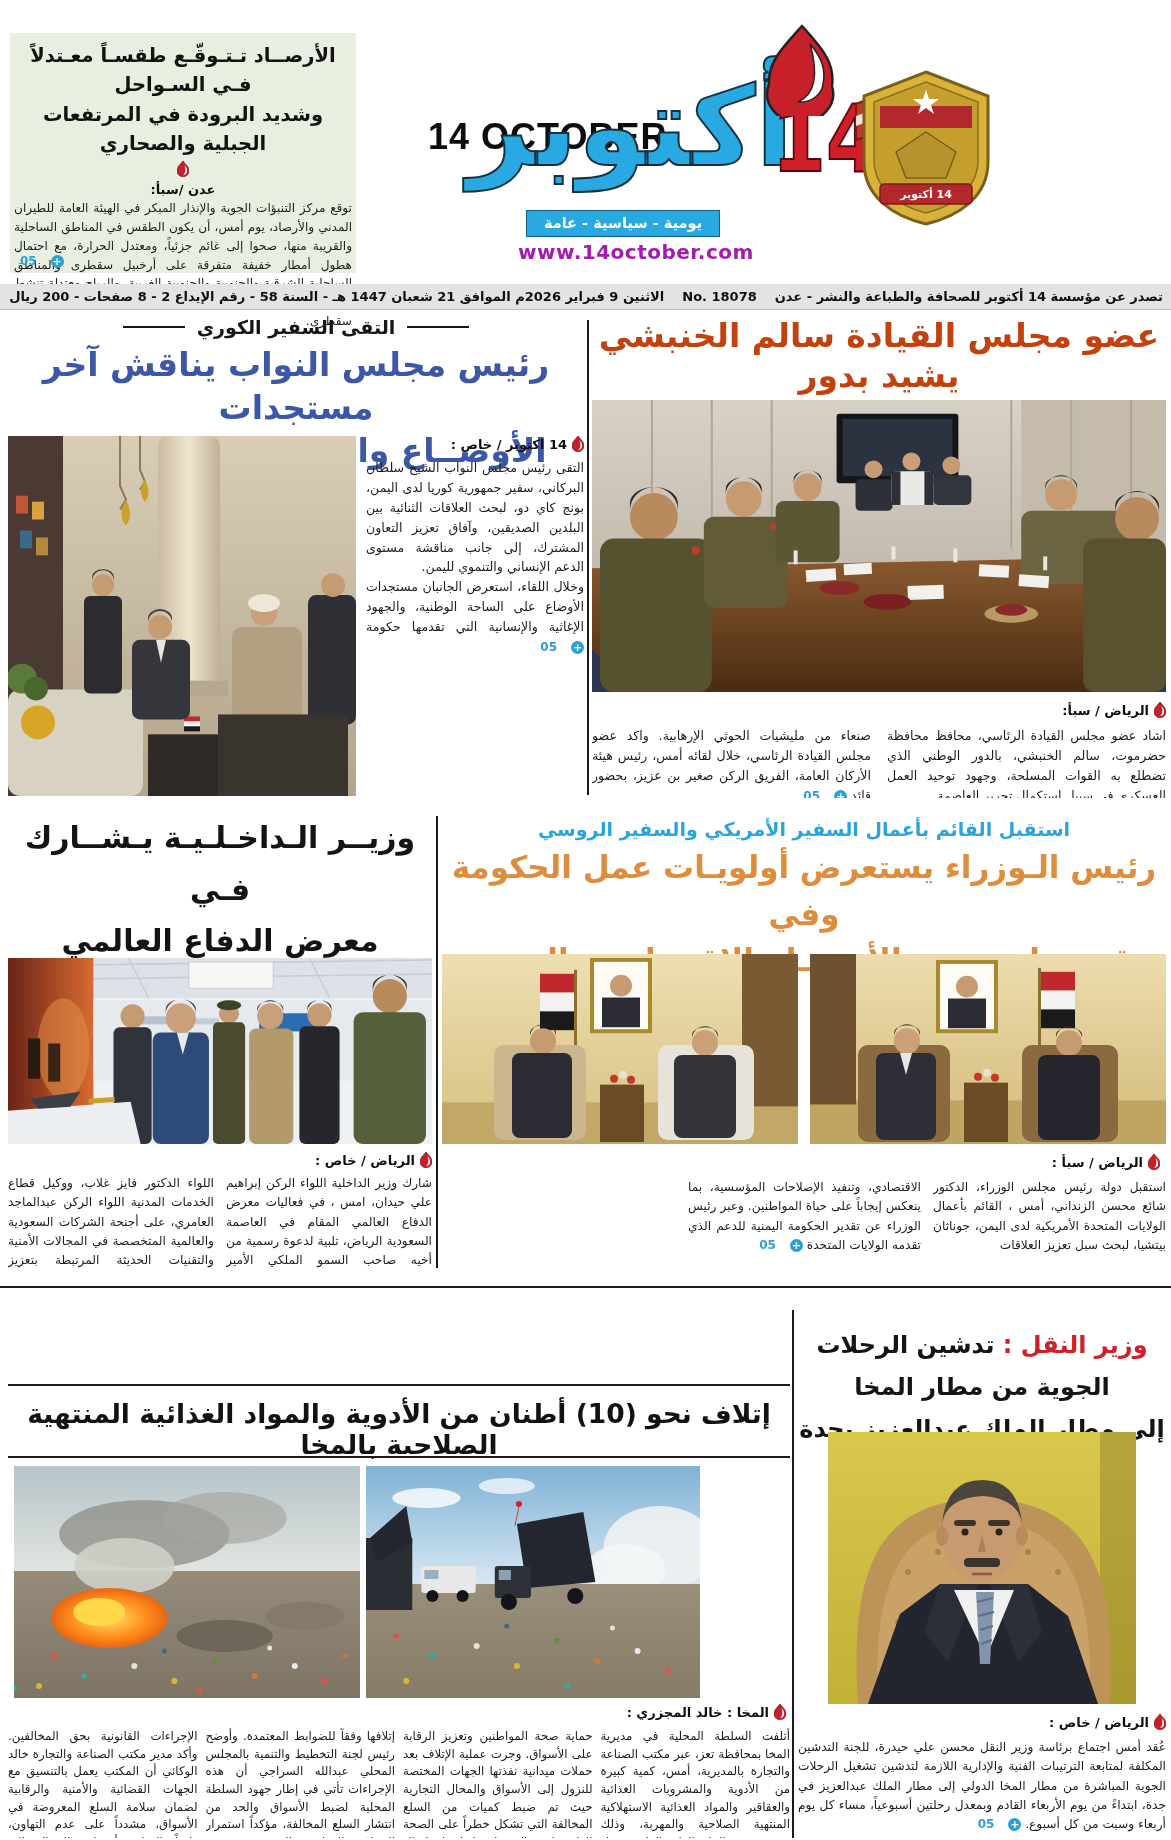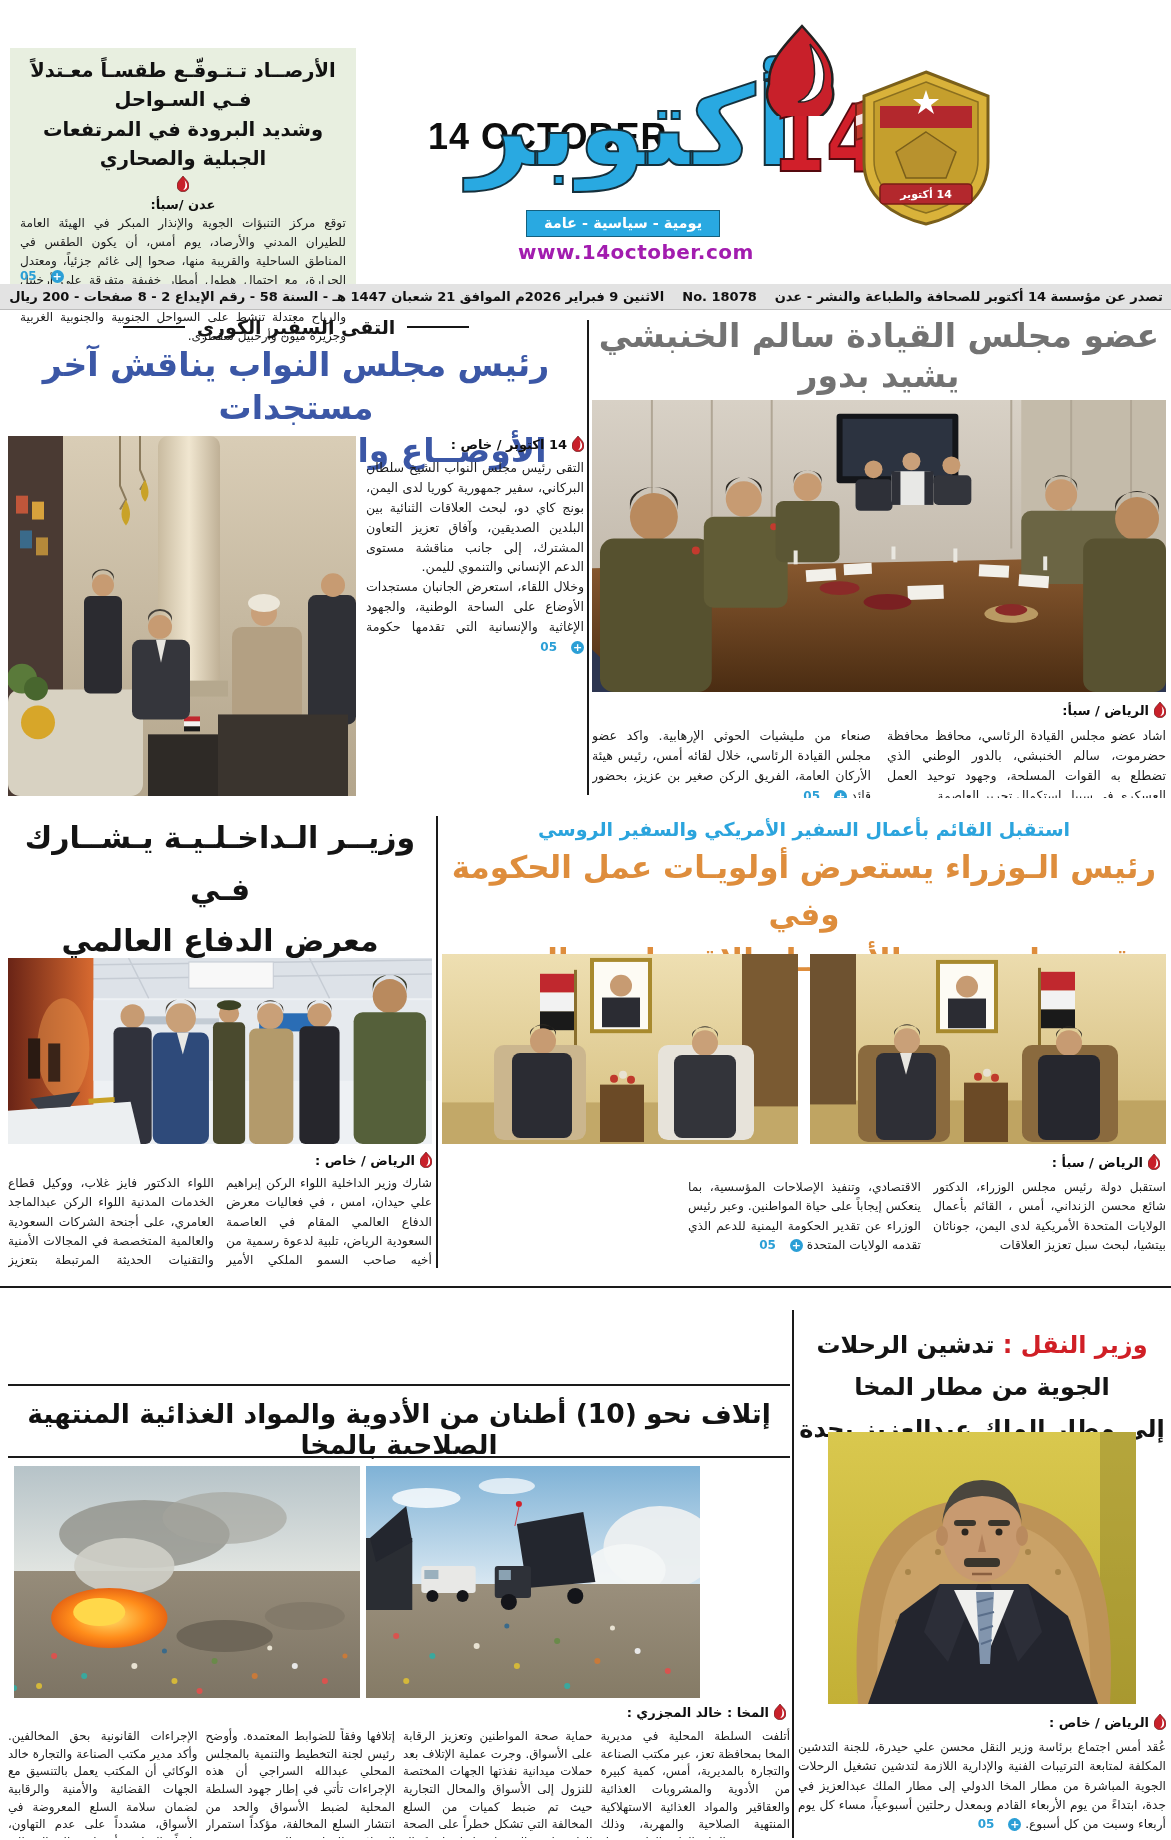--- a/index.html
+++ b/index.html
@@ -1,20 +1,20 @@
 <!DOCTYPE html>
 <html lang="ar" dir="rtl"><head>
 <meta charset="utf-8">
 <style>
   html,body{margin:0;padding:0;background:#fff;}
   .page{position:relative;width:1171px;height:1840px;background:#fff;overflow:hidden;
         font-family:"DejaVu Sans",sans-serif;direction:rtl;color:#111;}
   
-  .weather{position:absolute;left:10px;top:48px;width:346px;height:240px;background:#e8efe0;
-           padding:8px 10px;box-sizing:border-box;}
+  .weather{position:absolute;left:10px;top:33px;width:346px;height:240px;background:#e8efe0;
+           padding:8px 4px;box-sizing:border-box;}
   .weather-title{font-weight:bold;font-size:19.5px;line-height:1.5;text-align:center;color:#121212;}
   .weather-body{font-size:12.1px;line-height:1.56;text-align:justify;margin-top:2px;color:#1c1c1c;}
   .mast{position:absolute;left:358px;top:30px;width:492px;height:250px;}
   .mast-latin{position:absolute;left:70px;top:86px;font-family:"Liberation Sans",sans-serif;
               font-weight:bold;font-size:36px;letter-spacing:1px;color:#0d0d0d;direction:ltr;}
   .logo-word{position:absolute;left:55px;top:26px;width:435px;text-align:center;font-size:110px;
              line-height:1.3;font-weight:bold;color:#29a9e1;-webkit-text-stroke:2px #15303c;}
   .logo-num{position:absolute;left:404px;top:56px;font-size:92px;font-weight:bold;color:#d11f2a;
             -webkit-text-stroke:2px #55090e;transform:scaleX(.85);direction:ltr;}
   .logo-flame{position:absolute;left:402px;top:-6px;width:78px;height:92px;}
@@ -25,21 +25,21 @@
            letter-spacing:.5px;color:#a21caf;}
   .badge{position:absolute;left:850px;top:66px;width:150px;height:164px;}
   .datebar{position:absolute;left:0;top:284px;width:1171px;height:26px;background:#e3e3e3;
            border-bottom:1px solid #bdbdbd;display:flex;align-items:center;gap:18px;
            padding:0 8px;box-sizing:border-box;font-size:13px;font-weight:bold;color:#101010;}
   .issue-no{direction:ltr;}
   
   .art{position:absolute;}
   .hl{font-weight:bold;text-align:center;}
   .hl-blue{color:#3b57a6;font-size:33px;line-height:1.3;}
-  .hl-red{color:#737373;font-size:33px;line-height:1.22;}
+  .hl-red{color:#c2410c;font-size:33px;line-height:1.22;}
   .hl-black{color:#141414;font-size:30px;line-height:1.72;}
   .hl-orange{color:#de8d3c;font-size:31px;line-height:1.5;}
   .kicker{font-weight:bold;font-size:19px;color:#161616;}
   .kicker-cyan{font-weight:bold;font-size:19px;color:#2ba4dd;text-align:center;}
   .kicker-row{display:flex;align-items:center;justify-content:center;gap:12px;}
   .kicker-rule{width:62px;height:2px;background:#161616;}
   .byline{display:flex;align-items:center;gap:5px;font-weight:bold;font-size:13px;color:#0f0f0f;}
   .bodytext{font-size:12.6px;line-height:1.58;text-align:justify;color:#1c1c1c;}
   .cols{position:absolute;display:flex;}
   .col{overflow:hidden;}

